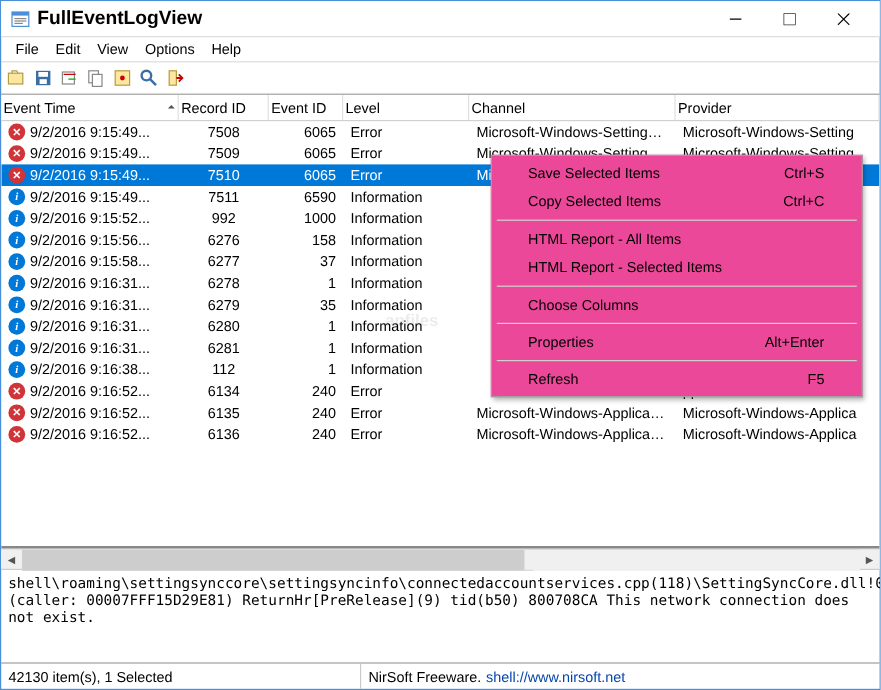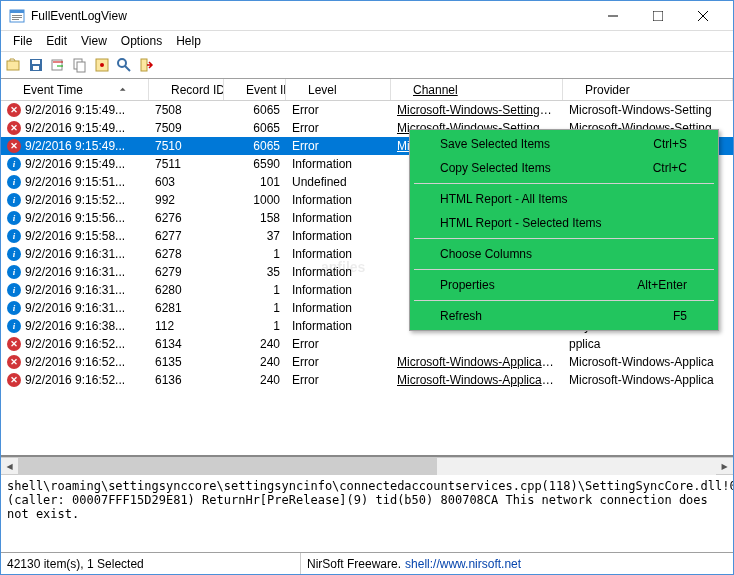--- a/index.html
+++ b/index.html
@@ -1,55 +1,55 @@
 <!DOCTYPE html>
 <html><head>
 <meta charset="utf-8">
 <style>
 * { box-sizing: border-box; margin: 0; padding: 0; }
 body { font-family: "Segoe UI", Tahoma, sans-serif; font-size: 12px; background: #fff; color: #000; width: 734px; height: 575px; overflow: hidden; }
 .window { display: flex; flex-direction: column; height: 100%; border: 1px solid #4a90d9; }
 .titlebar { height: 30px; background: #fff; border-bottom: 1px solid #ddd; display: flex; align-items: center; padding: 0 8px; }
 .titlebar .icon { width: 16px; height: 16px; margin-right: 6px; }
-.titlebar .title { flex: 1; font-size: 12px; }
+.titlebar .title { flex: 1; font-size: 16px; font-weight: bold; }
 .titlebar .wbtn { width: 45px; height: 29px; display: flex; align-items: center; justify-content: center; color: #333; }
 .menubar { height: 20px; display: flex; align-items: center; padding: 0 6px; gap: 2px; }
 .menubar span { padding: 2px 6px; cursor: default; }
 .toolbar { height: 28px; border-top: 1px solid #ddd; border-bottom: 1px solid #a0a0a0; display: flex; align-items: center; padding: 0 4px; gap: 4px; }
 .tbtn { width: 18px; height: 18px; display: flex; align-items: center; justify-content: center; }
 .content { flex: 1; display: flex; flex-direction: column; overflow: hidden; position: relative; }
 .grid { flex: 1; overflow: hidden; border-bottom: 2px solid #888; position: relative; }
 .header-row { display: flex; height: 22px; background: #fff; border-bottom: 1px solid #d0d0d0; }
-.header-row .hcell { border-right: 1px solid #e0e0e0; padding: 3px 22px; display: flex; align-items: center; justify-content: space-between; white-space: nowrap; overflow: hidden; }
+.header-row .hcell { border-right: 1px solid #e0e0e0; padding: 3px 2px; display: flex; align-items: center; justify-content: space-between; white-space: nowrap; overflow: hidden; }
 .rows { height: calc(100% - 22px); overflow-y: auto; overflow-x: hidden; }
 .row { display: flex; height: 18px; align-items: center; white-space: nowrap; }
 .row.selected { background: #0078d7; color: #fff; }
 .cell { padding: 1px 6px; overflow: hidden; text-overflow: ellipsis; white-space: nowrap; }
 .cell.icon-cell { display: flex; align-items: center; gap: 4px; }
 .row-icon { width: 14px; height: 14px; border-radius: 50%; display: flex; align-items: center; justify-content: center; font-size: 9px; font-weight: bold; color: #fff; flex-shrink: 0; }
 .row-icon.error { background: #d13438; }
 .row-icon.info { background: #0078d7; }
 .row-icon.info::after { content: "i"; font-style: italic; font-family: Georgia, serif; }
 .row-icon.error::after { content: "✕"; }
 .c0 { width: 148px; }
-.c1 { width: 75px; text-align: left; }
+.c1 { width: 75px; text-align: center; }
 .c2 { width: 62px; text-align: right; }
 .c3 { width: 105px; }
-.c4 { width: 172px; text-decoration: underline; }
+.c4 { width: 172px; }
 .c5 { width: 170px; }
 .hscroll { height: 17px; background: #f0f0f0; display: flex; align-items: center; border-top: 1px solid #ccc; }
 .hscroll .sbtn { width: 17px; height: 17px; background: #f0f0f0; display: flex; align-items: center; justify-content: center; font-size: 8px; color: #555; }
 .hscroll .strack { flex: 1; height: 17px; background: #f0f0f0; position: relative; }
 .hscroll .sthumb { position: absolute; left: 0; width: 60%; height: 100%; background: #cdcdcd; }
 .detail { height: 78px; padding: 4px 6px; font-family: Consolas, monospace; font-size: 12px; white-space: pre-wrap; overflow: auto; border-top: 1px solid #ccc; }
 .statusbar { height: 22px; border-top: 1px solid #a0a0a0; display: flex; align-items: flex-end; }
 .statusbar .cell1 { width: 300px; padding: 0 6px; border-right: 1px solid #ccc; height: 100%; display: flex; align-items: center; }
 .statusbar .cell2 { flex: 1; padding: 0 6px; color: #0645ad; height: 100%; display: flex; align-items: center; }
 .statusbar .link { font-weight: normal; margin-right: 4px; color: #000; }
-.context-menu { position: absolute; top: 50px; left: 408px; width: 310px; background: #22c55e; border: 1px solid #a0a0a0; box-shadow: 2px 2px 4px rgba(0,0,0,0.3); z-index: 100; padding: 2px; }
+.context-menu { position: absolute; top: 50px; left: 408px; width: 310px; background: #ec4899; border: 1px solid #a0a0a0; box-shadow: 2px 2px 4px rgba(0,0,0,0.3); z-index: 100; padding: 2px; }
 .context-menu .mi { height: 24px; display: flex; align-items: center; padding: 0 28px 0 28px; position: relative; }
 .context-menu .mi .shortcut { position: absolute; right: 29px; }
 .context-menu .sep { height: 1px; background: #d0d0d0; margin: 3px 2px; }
 .watermark { position: absolute; top: 180px; left: 320px; font-size: 14px; color: rgba(0,0,0,0.08); font-weight: bold; pointer-events: none; z-index: 1; }
 .sort-arrow { font-size: 8px; color: #555; }
 </style>
 </head>
 <body>
 
 <div class="window">
@@ -201,31 +201,20 @@
             </div>
             <div class="cell c1">7511</div>
             <div class="cell c2">6590</div>
             <div class="cell c3">Information</div>
             <div class="cell c4"></div>
             <div class="cell c5">etting</div>
           </div>
           <div class="row">
             <div class="cell c0 icon-cell">
               <span class="row-icon info"></span>
-              <span>9/2/2016 9:15:51...</span>
-            </div>
-            <div class="cell c1">603</div>
-            <div class="cell c2">101</div>
-            <div class="cell c3">Undefined</div>
-            <div class="cell c4"></div>
-            <div class="cell c5">/indov</div>
-          </div>
-          <div class="row">
-            <div class="cell c0 icon-cell">
-              <span class="row-icon info"></span>
               <span>9/2/2016 9:15:52...</span>
             </div>
             <div class="cell c1">992</div>
             <div class="cell c2">1000</div>
             <div class="cell c3">Information</div>
             <div class="cell c4"></div>
             <div class="cell c5">/indov</div>
           </div>
           <div class="row">
             <div class="cell c0 icon-cell">

